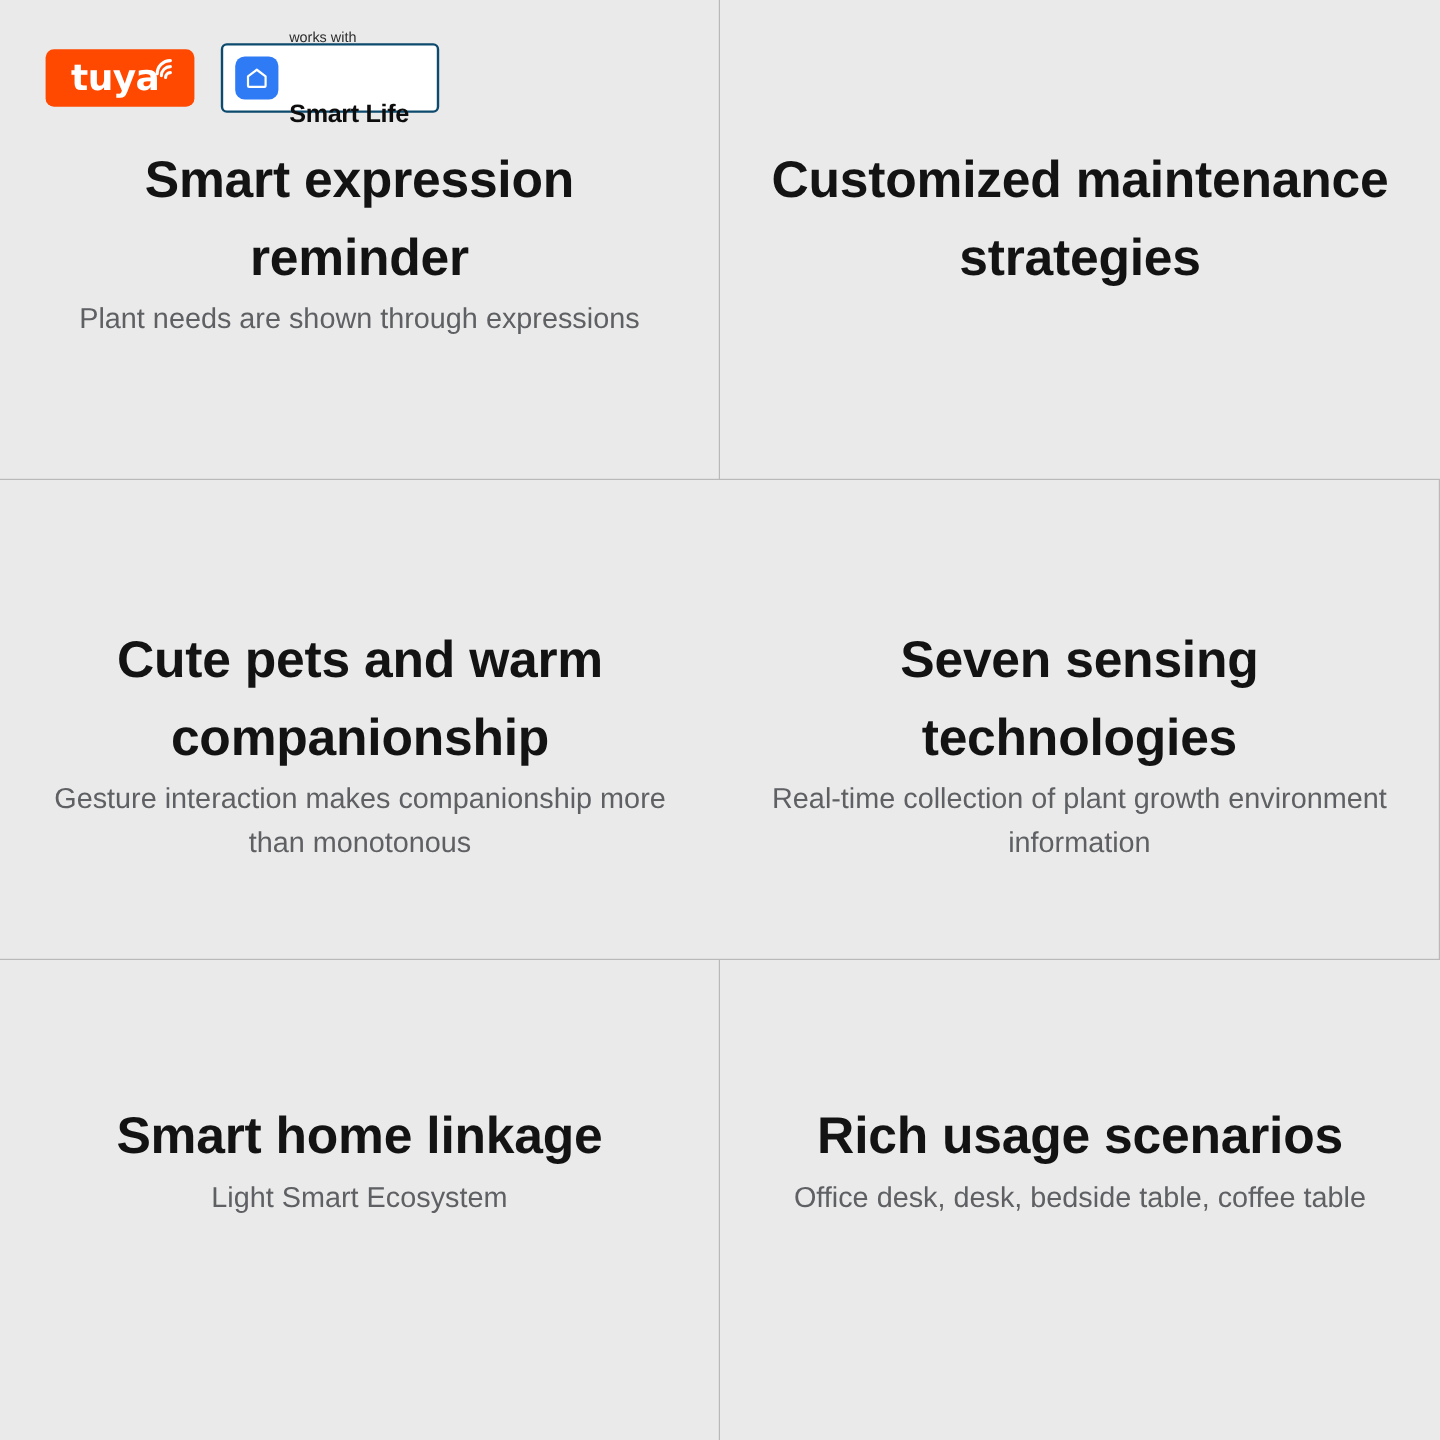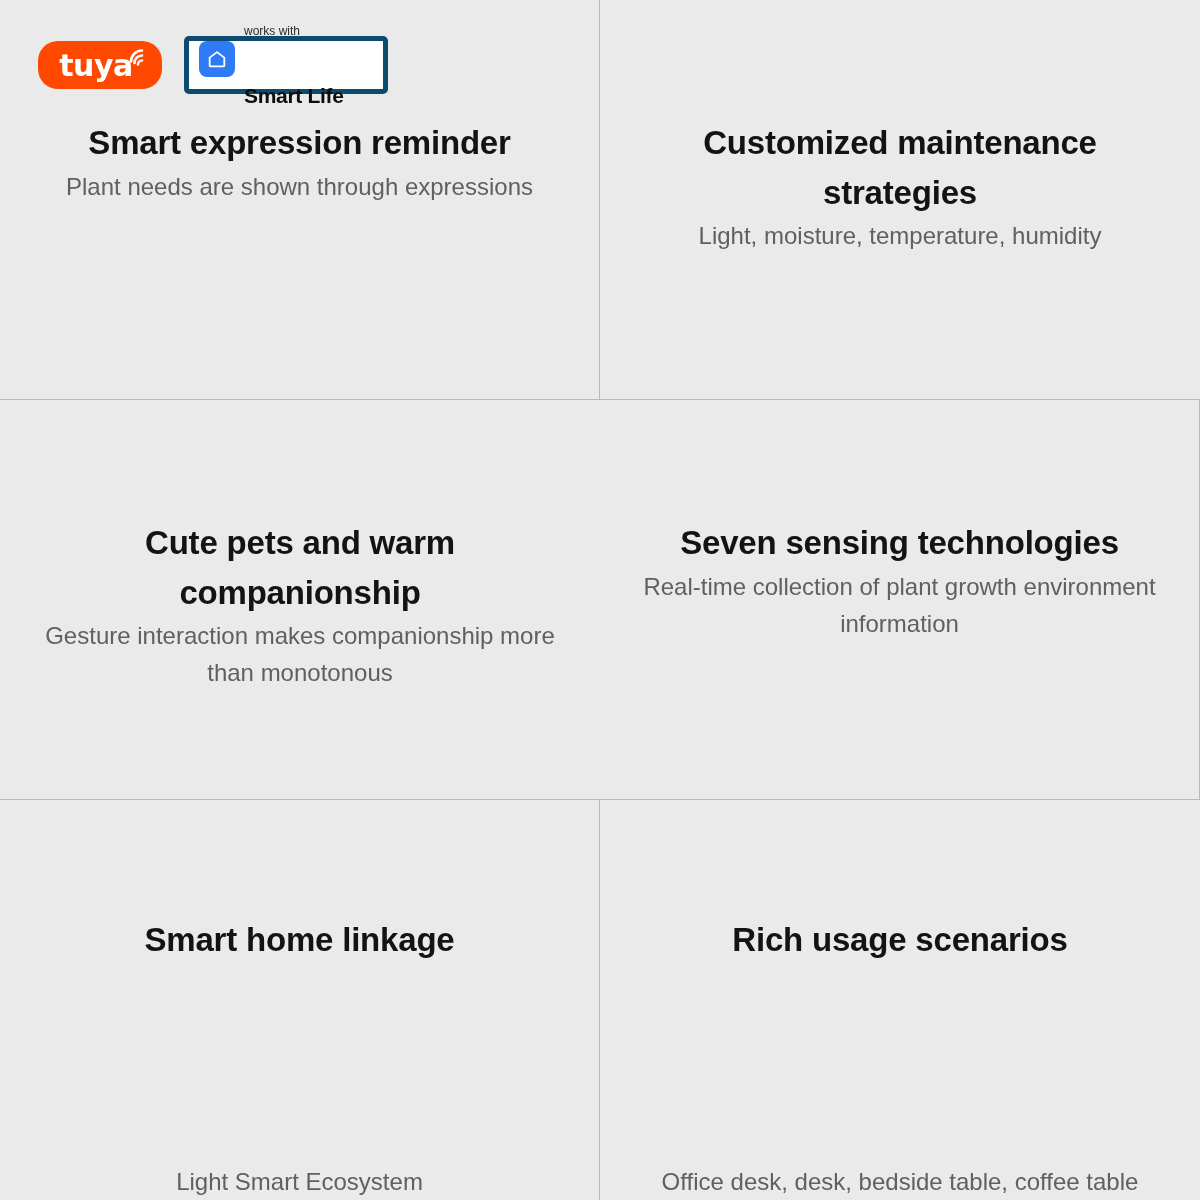--- a/index.html
+++ b/index.html
@@ -44,24 +44,24 @@
   .cell.col-right {
     border-right: none;
   }
   .cell.row-last {
     border-bottom: none;
   }
 
   
   .cell.row-1 { justify-content: flex-start; padding-top: 118px; }
   .cell.row-2 { justify-content: flex-start; padding-top: 118px; }
-  .cell.row-3 { justify-content: space-between; padding-top: 115px; }
+  .cell.row-3 { justify-content: flex-start; padding-top: 115px; }
 
   .cell-title {
-    font-size: 33px;
+    font-size: 43px;
     font-weight: bold;
     color: #131313;
     line-height: 1.5;
     text-align: center;
     letter-spacing: -0.2px;
     margin: 0;
   }
 
   .cell-sub {
     font-size: 24px;
@@ -79,21 +79,21 @@
     display: flex;
     align-items: center;
     gap: 22px;
   }
 
   .tuya-logo {
     position: relative;
     width: 124px;
     height: 48px;
     background: #ff4800;
-    border-radius: 20px;
+    border-radius: 7px;
     display: flex;
     align-items: center;
     justify-content: center;
   }
   .tuya-logo .word {
     font-family: "DejaVu Sans", sans-serif;
     font-size: 30px;
     font-weight: bold;
     color: #ffffff;
     letter-spacing: -0.5px;
@@ -105,26 +105,27 @@
   .tuya-logo .wifi {
     position: absolute;
     right: 11px;
     top: 7px;
     width: 22px;
     height: 20px;
   }
 
   .smartlife-logo {
     position: relative;
-    width: 204px;
+    width: 182px;
     height: 58px;
     background: #ffffff;
-    border: 5px solid #0c4a6e;
+    border: 2px solid #0c4a6e;
     border-radius: 5px;
     display: flex;
+    align-items: center;
     padding: 0 10px;
     box-sizing: border-box;
     gap: 9px;
   }
   .sl-badge {
     width: 36px;
     height: 36px;
     background: #2f7bf6;
     border-radius: 8px;
     display: flex;
@@ -159,21 +160,20 @@
 
   <div class="grid">
 
     <div class="cell row-1 col-left">
       <div class="cell-title">Smart expression reminder</div>
       <div class="cell-sub">Plant needs are shown through expressions</div>
     </div>
 
     <div class="cell row-1 col-right">
       <div class="cell-title">Customized maintenance strategies</div>
-      <div class="cell-sub">Light, moisture, temperature, humidity</div>
     </div>
 
     <div class="cell row-2 col-right">
       <div class="cell-title">Cute pets and warm companionship</div>
       <div class="cell-sub">Gesture interaction makes companionship more than monotonous</div>
     </div>
 
     <div class="cell row-2 col-left">
       <div class="cell-title">Seven sensing technologies</div>
       <div class="cell-sub">Real-time collection of plant growth environment information</div>

